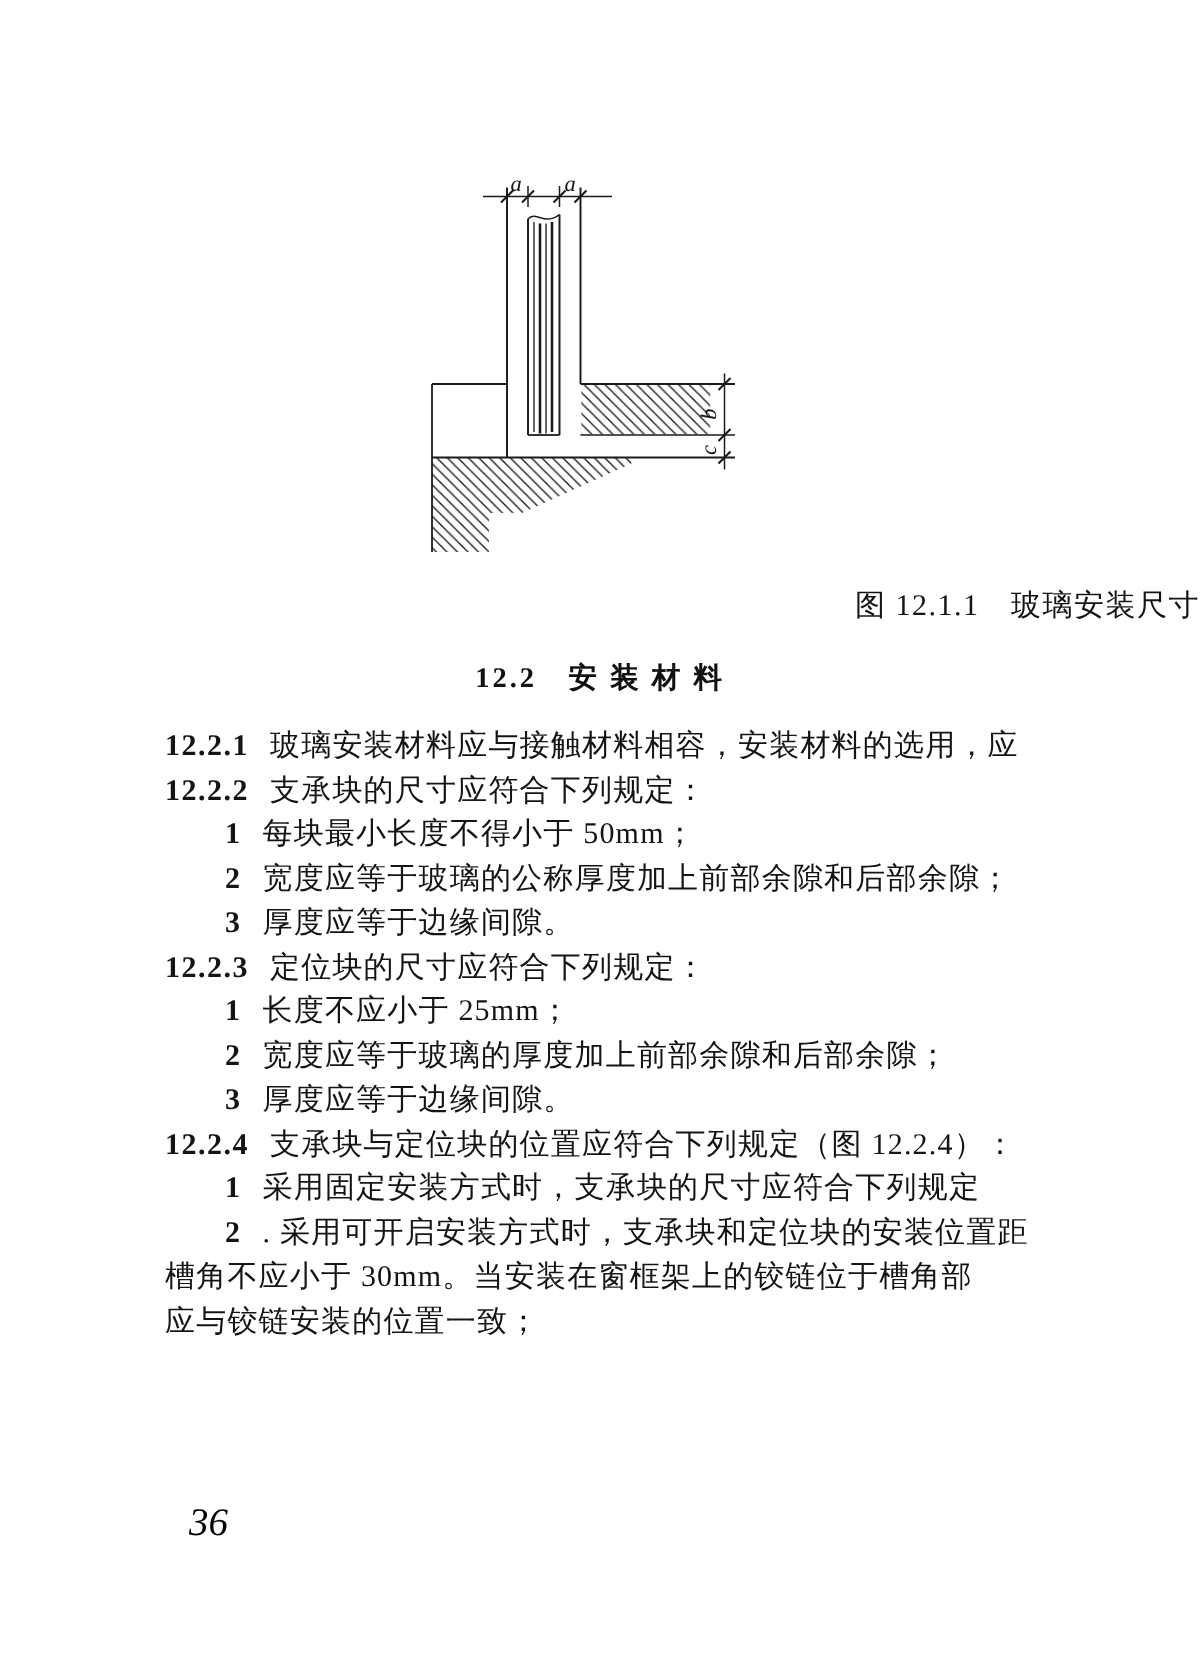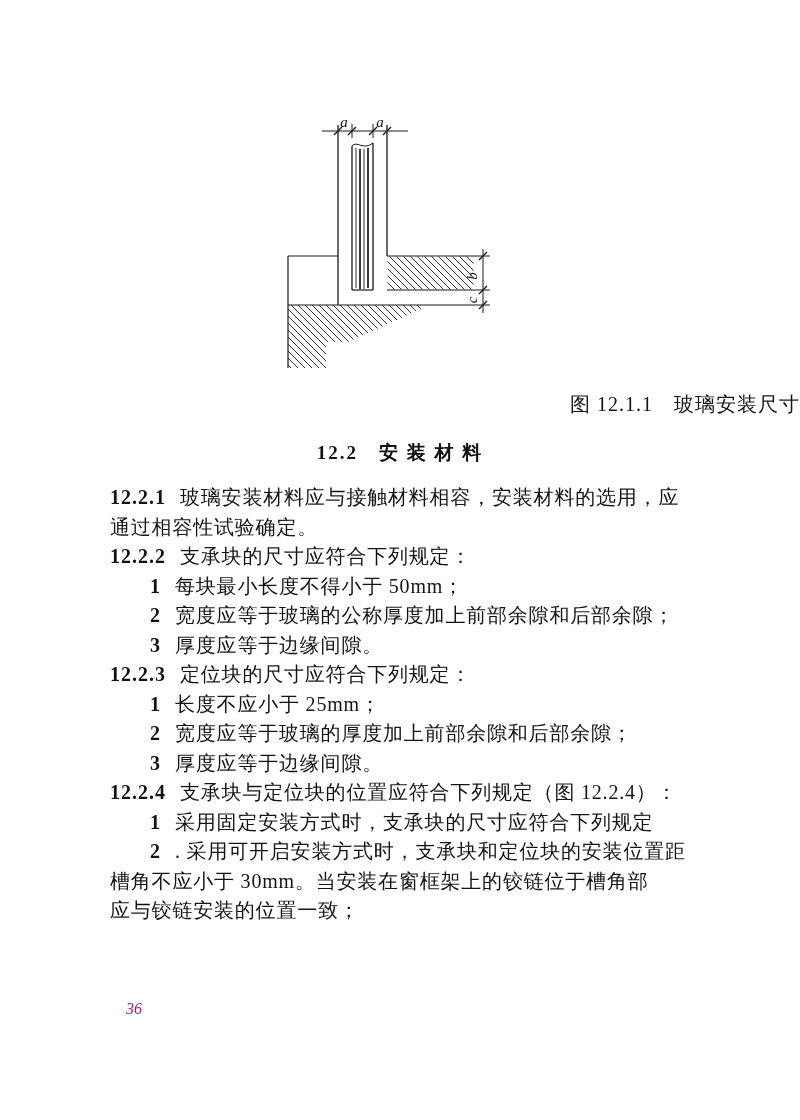--- a/index.html
+++ b/index.html
@@ -30,21 +30,21 @@
     position:absolute;left:110px;top:483px;width:586px;
     font-size:20px;color:#141414;
   }
   .line{height:29.5px;line-height:29.5px;white-space:nowrap;letter-spacing:0.8px;}
   .line.indent{padding-left:40px;}
   .num{font-weight:bold;margin-right:14px;letter-spacing:1px;}
   .num:empty{margin-right:0;}
   
   .page-number{
     position:absolute;left:126px;top:1000px;
-    font-style:italic;font-size:16px;color:#be185d;
+    font-style:italic;font-size:26px;color:#000000;
   }
 </style>
 </head>
 <body>
 
 <div class="page">
 
   <svg class="diagram" width="245" height="292" viewBox="270 105 245 292">
     <defs>
       <pattern id="hatch" width="7" height="7" patternUnits="userSpaceOnUse">
@@ -90,21 +90,20 @@
     <text transform="rotate(-90 477 276)" x="477" y="276" font-size="15" font-style="italic" text-anchor="middle" font-family="Liberation Serif, DejaVu Serif, serif" fill="#141414">b</text>
     <text transform="rotate(-90 477 300)" x="477" y="300" font-size="15" font-style="italic" text-anchor="middle" font-family="Liberation Serif, DejaVu Serif, serif" fill="#141414">c</text>
   </svg>
 
   <div class="fig-caption">图 12.1.1　玻璃安装尺寸</div>
 
   <div class="section-heading">12.2　安 装 材 料</div>
 
   <div class="body-text">
     <div class="line"><span class="num">12.2.1</span><span>玻璃安装材料应与接触材料相容，安装材料的选用，应</span></div>
-    <div class="line"><span class="num"></span><span>通过相容性试验确定。</span></div>
     <div class="line"><span class="num">12.2.2</span><span>支承块的尺寸应符合下列规定：</span></div>
     <div class="line indent"><span class="num">1</span><span>每块最小长度不得小于 50mm；</span></div>
     <div class="line indent"><span class="num">2</span><span>宽度应等于玻璃的公称厚度加上前部余隙和后部余隙；</span></div>
     <div class="line indent"><span class="num">3</span><span>厚度应等于边缘间隙。</span></div>
     <div class="line"><span class="num">12.2.3</span><span>定位块的尺寸应符合下列规定：</span></div>
     <div class="line indent"><span class="num">1</span><span>长度不应小于 25mm；</span></div>
     <div class="line indent"><span class="num">2</span><span>宽度应等于玻璃的厚度加上前部余隙和后部余隙；</span></div>
     <div class="line indent"><span class="num">3</span><span>厚度应等于边缘间隙。</span></div>
     <div class="line"><span class="num">12.2.4</span><span>支承块与定位块的位置应符合下列规定（图 12.2.4）：</span></div>
     <div class="line indent"><span class="num">1</span><span>采用固定安装方式时，支承块的尺寸应符合下列规定</span></div>

